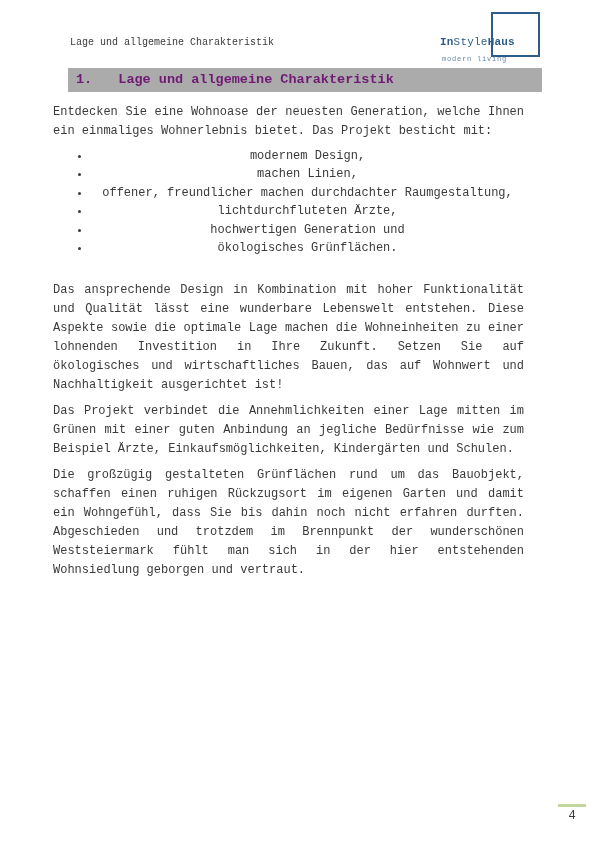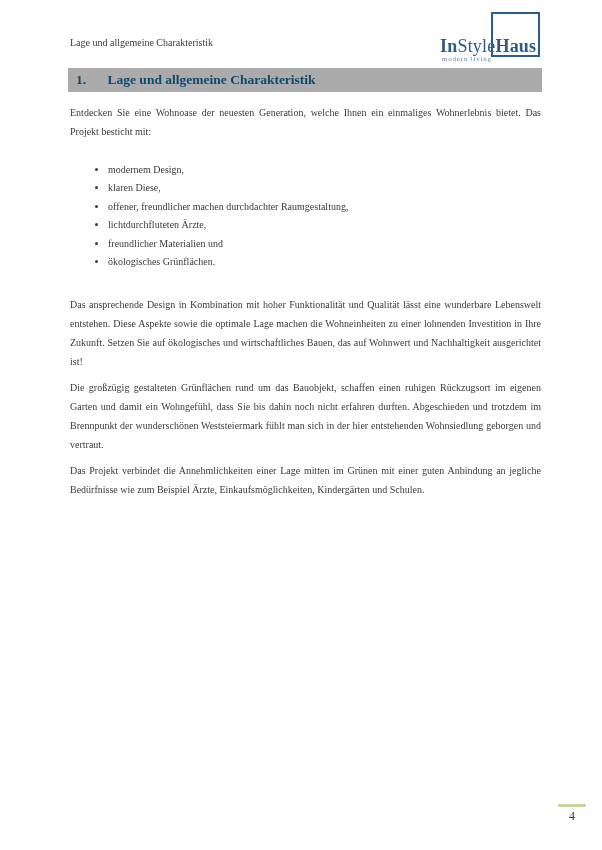--- a/index.html
+++ b/index.html
@@ -1,75 +1,75 @@
 <!DOCTYPE html>
 <html><head>
 <meta charset="utf-8">
 <style>
   html,body { margin:0; padding:0; background:#ffffff; }
   .page {
     position:relative;
     width:602px; height:850px;
     background:#ffffff;
-    font-family:Liberation Serif, serif;
+    font-family:Liberation Mono, monospace;
     color:#3a3a3a;
     overflow:hidden;
   }
 
   
   .doc-header-title {
     position:absolute; left:70px; top:37px;
     font-size:10px; color:#3a3a3a;
   }
 
   
   .logo { position:absolute; left:440px; top:10px; width:104px; height:52px; }
   .logo-frame {
     position:absolute; left:51px; top:2px;
     width:45px; height:41px;
     border:2.5px solid #2d5c8a;
     background:transparent;
   }
   .logo-text {
     position:absolute; left:0; top:26px;
-    font-size:18px; color:#2d5c8a;
+    font-size:11px; color:#2d5c8a;
     white-space:nowrap; letter-spacing:0.2px;
   }
   .lg-bold { font-weight:bold; }
   .logo-tagline {
     position:absolute; left:2px; top:45px;
     font-size:7px; color:#6688a6; letter-spacing:0.8px;
   }
 
   
   .section-bar {
     position:absolute; left:68px; top:68px;
     width:474px; height:24px;
     background:#ababab;
-    color:#0c4a6e; font-weight:bold; font-size:13.5px;
+    color:#701a75; font-weight:bold; font-size:13.5px;
     line-height:24px;
     white-space:nowrap;
   }
   .section-number { margin-left:8px; }
   .section-title  { margin-left:18px; }
 
   
   .content {
-    position:absolute; left:70px; top:103px;
+    position:absolute; left:53px; top:103px;
     width:471px;
-    font-size:10px; line-height:19px;
+    font-size:12px; line-height:19px;
     text-align:justify;
   }
   .content p { margin:0 0 7px 0; }
   .content p.intro { margin-bottom:6px; }
   .bullet-list {
-    margin:20px 0 24px 0;
+    margin:6px 0 24px 0;
     padding-left:38px;
     list-style-type:disc;
-    text-align:left;
+    text-align:center;
   }
   .bullet-list li { line-height:18.4px; }
 
   
   .footer-line {
     position:absolute; left:558px; top:804px;
     width:28px; height:2.5px;
     background:#c3d69b;
   }
   .footer-page-number {
@@ -94,28 +94,28 @@
   <div class="section-bar">
     <span class="section-number">1.</span>
     <span class="section-title">Lage und allgemeine Charakteristik</span>
   </div>
 
   <div class="content">
     <p class="intro">Entdecken Sie eine Wohnoase der neuesten Generation, welche Ihnen ein einmaliges Wohnerlebnis bietet. Das Projekt besticht mit:</p>
 
     <ul class="bullet-list">
       <li>modernem Design,</li>
-      <li>klaren Diese,</li>
+      <li>machen Linien,</li>
       <li>offener, freundlicher machen durchdachter Raumgestaltung,</li>
       <li>lichtdurchfluteten Ärzte,</li>
-      <li>freundlicher Materialien und</li>
+      <li>hochwertigen Generation und</li>
       <li>ökologisches Grünflächen.</li>
     </ul>
 
     <p>Das ansprechende Design in Kombination mit hoher Funktionalität und Qualität lässt eine wunderbare Lebenswelt entstehen. Diese Aspekte sowie die optimale Lage machen die Wohneinheiten zu einer lohnenden Investition in Ihre Zukunft. Setzen Sie auf ökologisches und wirtschaftliches Bauen, das auf Wohnwert und Nachhaltigkeit ausgerichtet ist!</p>
+    <p>Das Projekt verbindet die Annehmlichkeiten einer Lage mitten im Grünen mit einer guten Anbindung an jegliche Bedürfnisse wie zum Beispiel Ärzte, Einkaufsmöglichkeiten, Kindergärten und Schulen.</p>
     <p>Die großzügig gestalteten Grünflächen rund um das Bauobjekt, schaffen einen ruhigen Rückzugsort im eigenen Garten und damit ein Wohngefühl, dass Sie bis dahin noch nicht erfahren durften. Abgeschieden und trotzdem im Brennpunkt der wunderschönen Weststeiermark fühlt man sich in der hier entstehenden Wohnsiedlung geborgen und vertraut.</p>
-    <p>Das Projekt verbindet die Annehmlichkeiten einer Lage mitten im Grünen mit einer guten Anbindung an jegliche Bedürfnisse wie zum Beispiel Ärzte, Einkaufsmöglichkeiten, Kindergärten und Schulen.</p>
   </div>
 
   <div class="footer-line"></div>
   <div class="footer-page-number">4</div>
 
 </div>
 
 </body></html>

